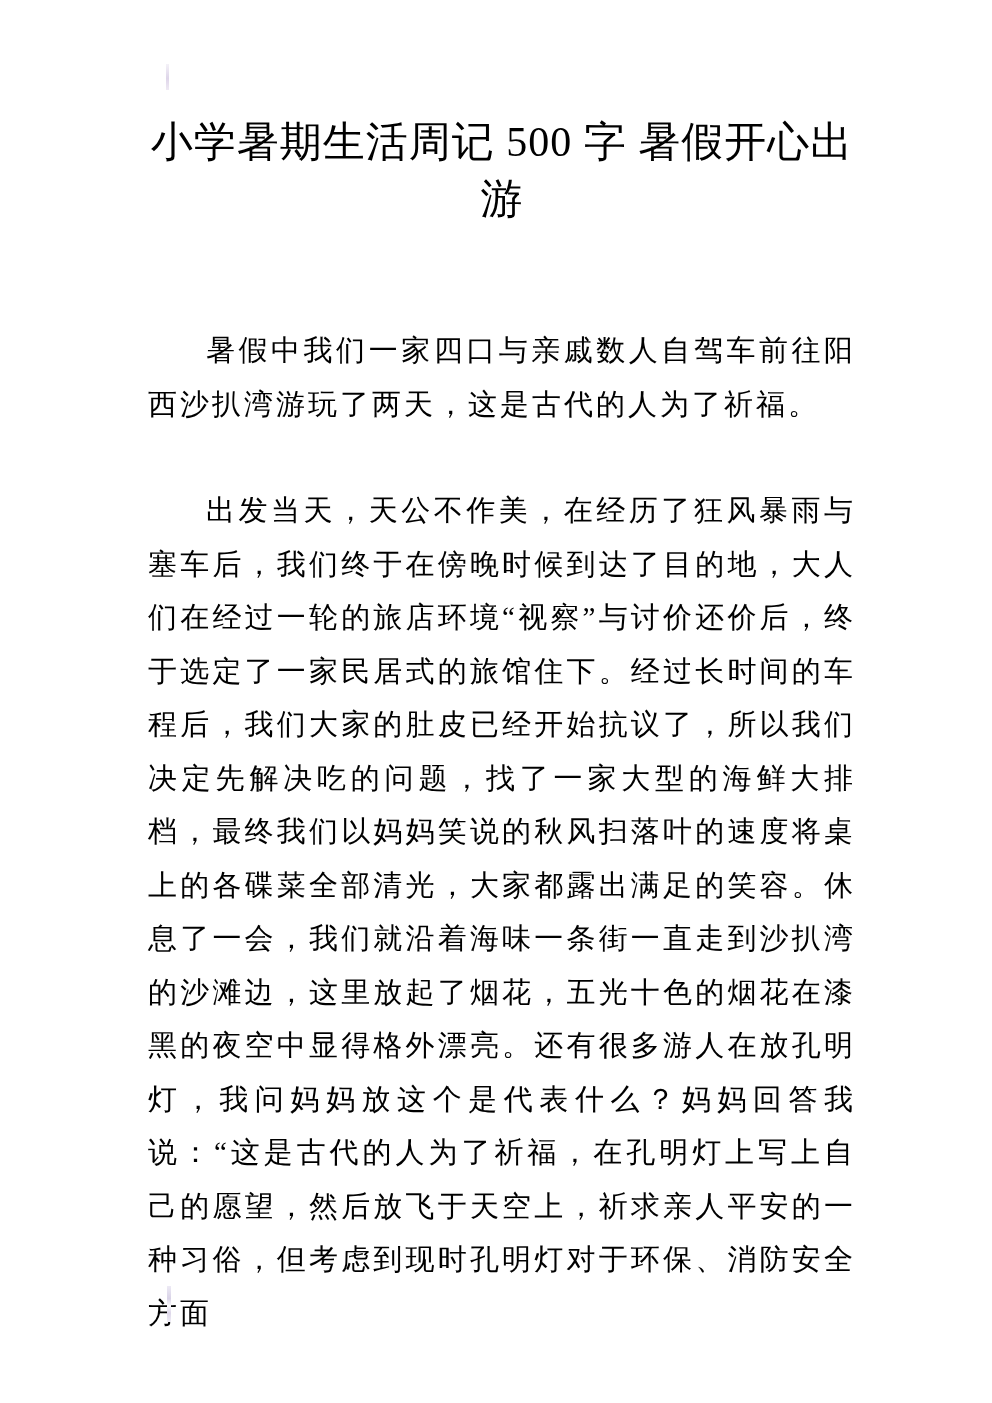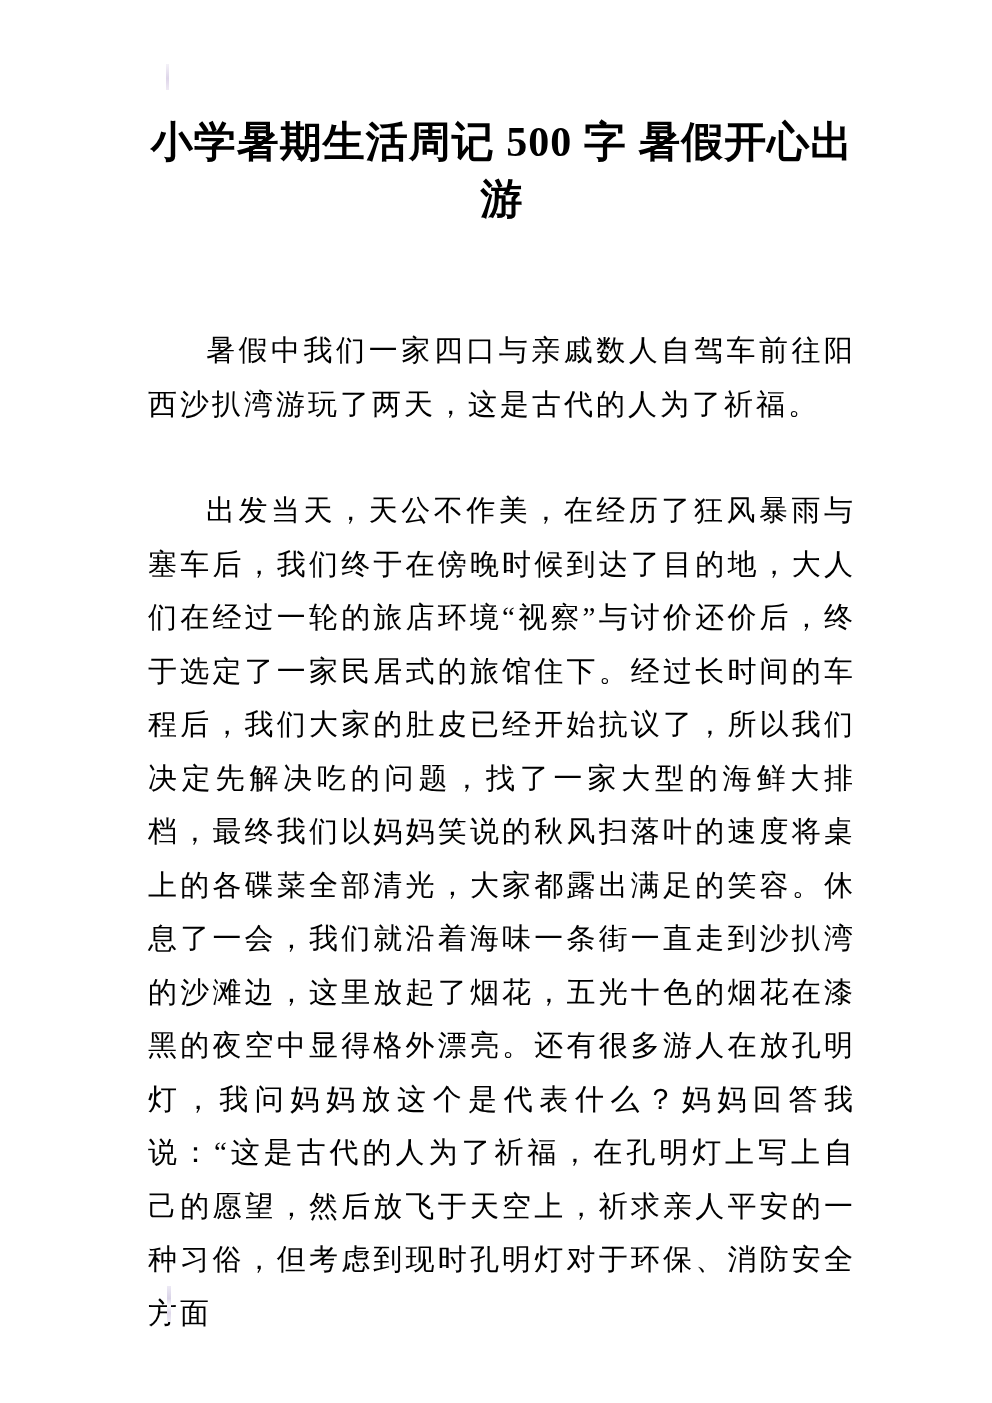--- a/index.html
+++ b/index.html
@@ -22,21 +22,21 @@
   .doc {
     position: absolute;
     left: 148px;
     top: 0;
     width: 708px;
   }
   .title {
     margin-top: 114px;
     font-size: 42px;
     line-height: 57px;
-    font-weight: 700;
+    font-weight: 400;
     text-align: center;
     letter-spacing: 1px;
     color: #000000;
   }
   .body-text p {
     font-size: 29px;
     line-height: 53.5px;
     letter-spacing: 3px;
     text-align: justify;
     text-indent: 2em;

